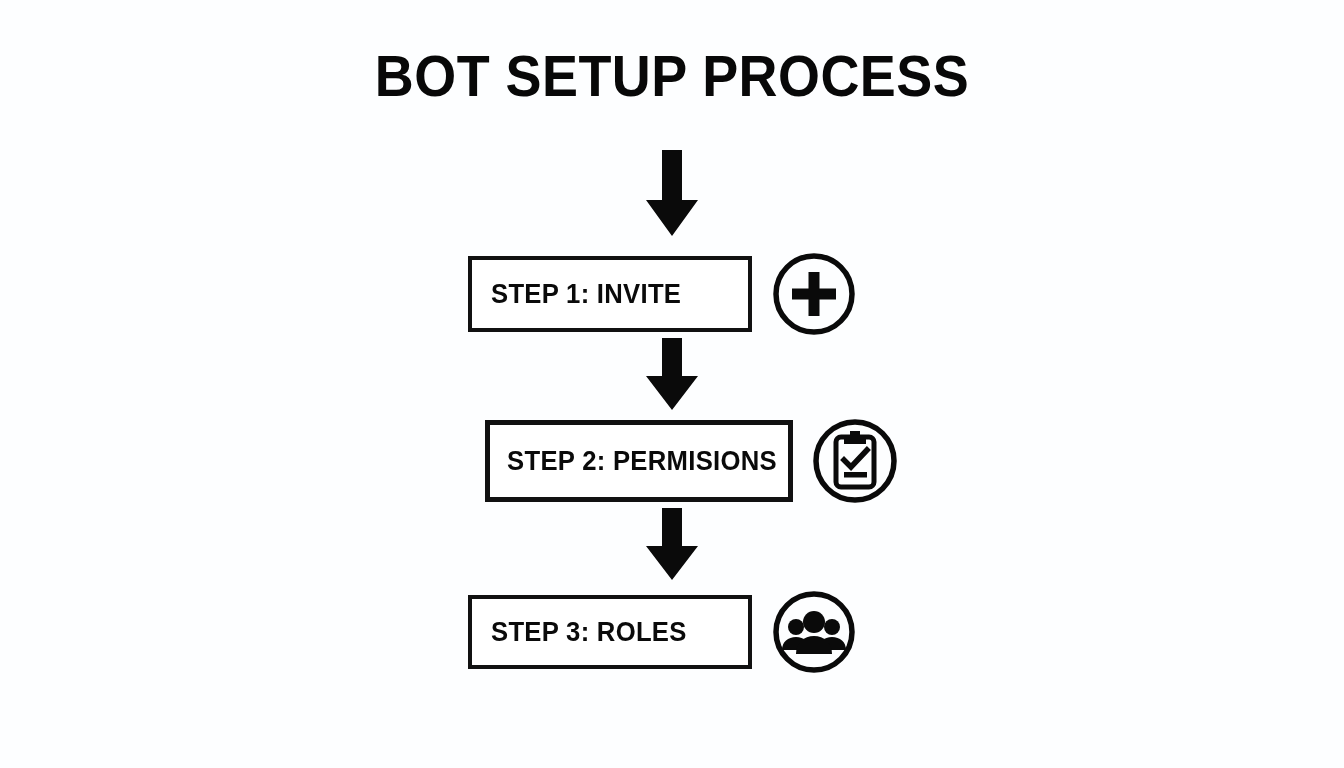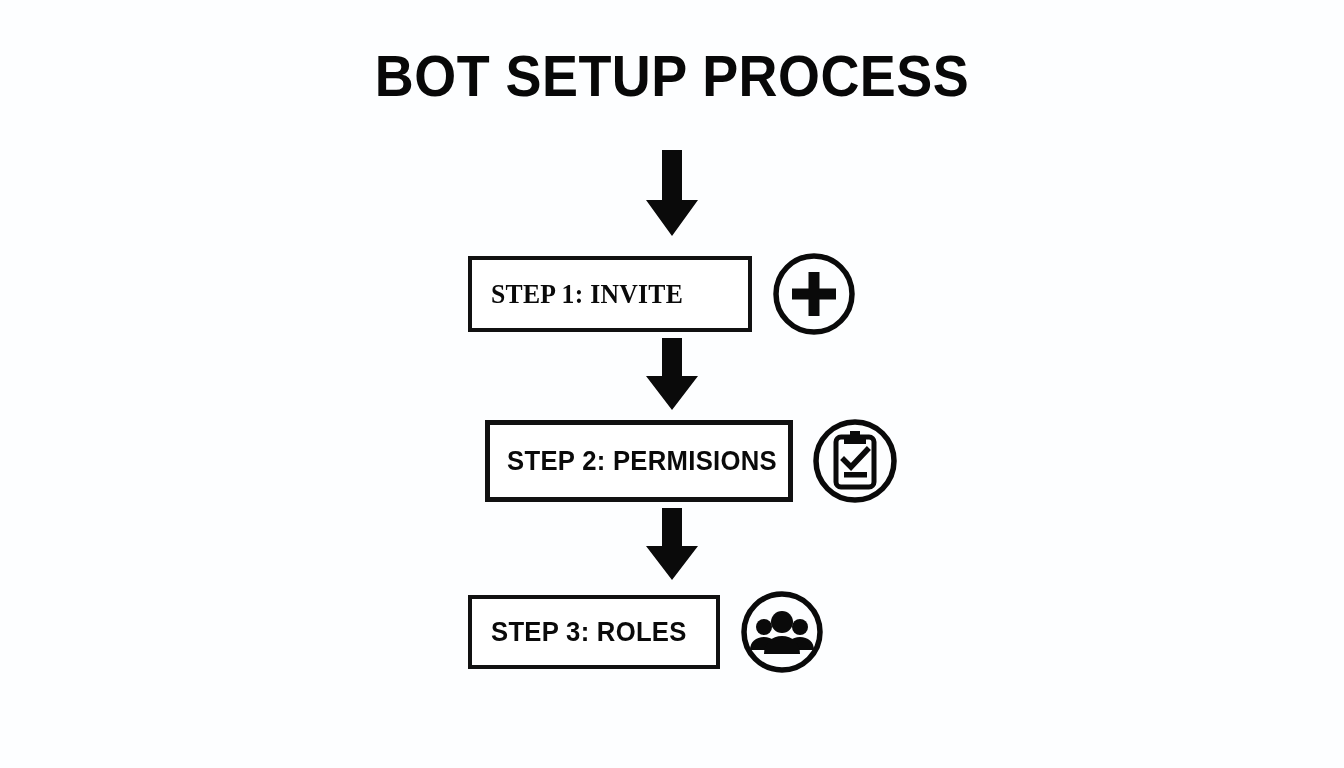--- a/index.html
+++ b/index.html
@@ -48,34 +48,34 @@
   .arrow-top    { top: 150px; }
   .arrow-one-two{ top: 338px; }
   .arrow-two-three { top: 508px; }
 
   
   .step-row {
     position: absolute;
     display: flex;
     align-items: center;
   }
-  .step-row-1 { top: 252px; left: 468px; font-family: Liberation Serif, serif; }
+  .step-row-1 { top: 252px; left: 468px; }
   .step-row-2 { top: 417px; left: 457px; padding-left: 28px; }
   .step-row-3 { top: 590px; left: 468px; }
 
   .step-box {
     background: #ffffff;
     border: 4px solid #111111;
     box-sizing: border-box;
     display: flex;
     align-items: center;
   }
   .step-box-1 { width: 284px; height: 76px; }
   .step-box-2 { width: 308px; height: 82px; border-width: 5px; }
-  .step-box-3 { width: 252px; height: 74px; }
+  .step-box-3 { width: 284px; height: 74px; }
 
   .step-label {
     font-size: 27px;
     font-weight: 700;
     letter-spacing: 0.3px;
     transform: scaleX(0.95);
     transform-origin: left center;
     padding-left: 20px;
     white-space: nowrap;
     color: #0a0a0a;

